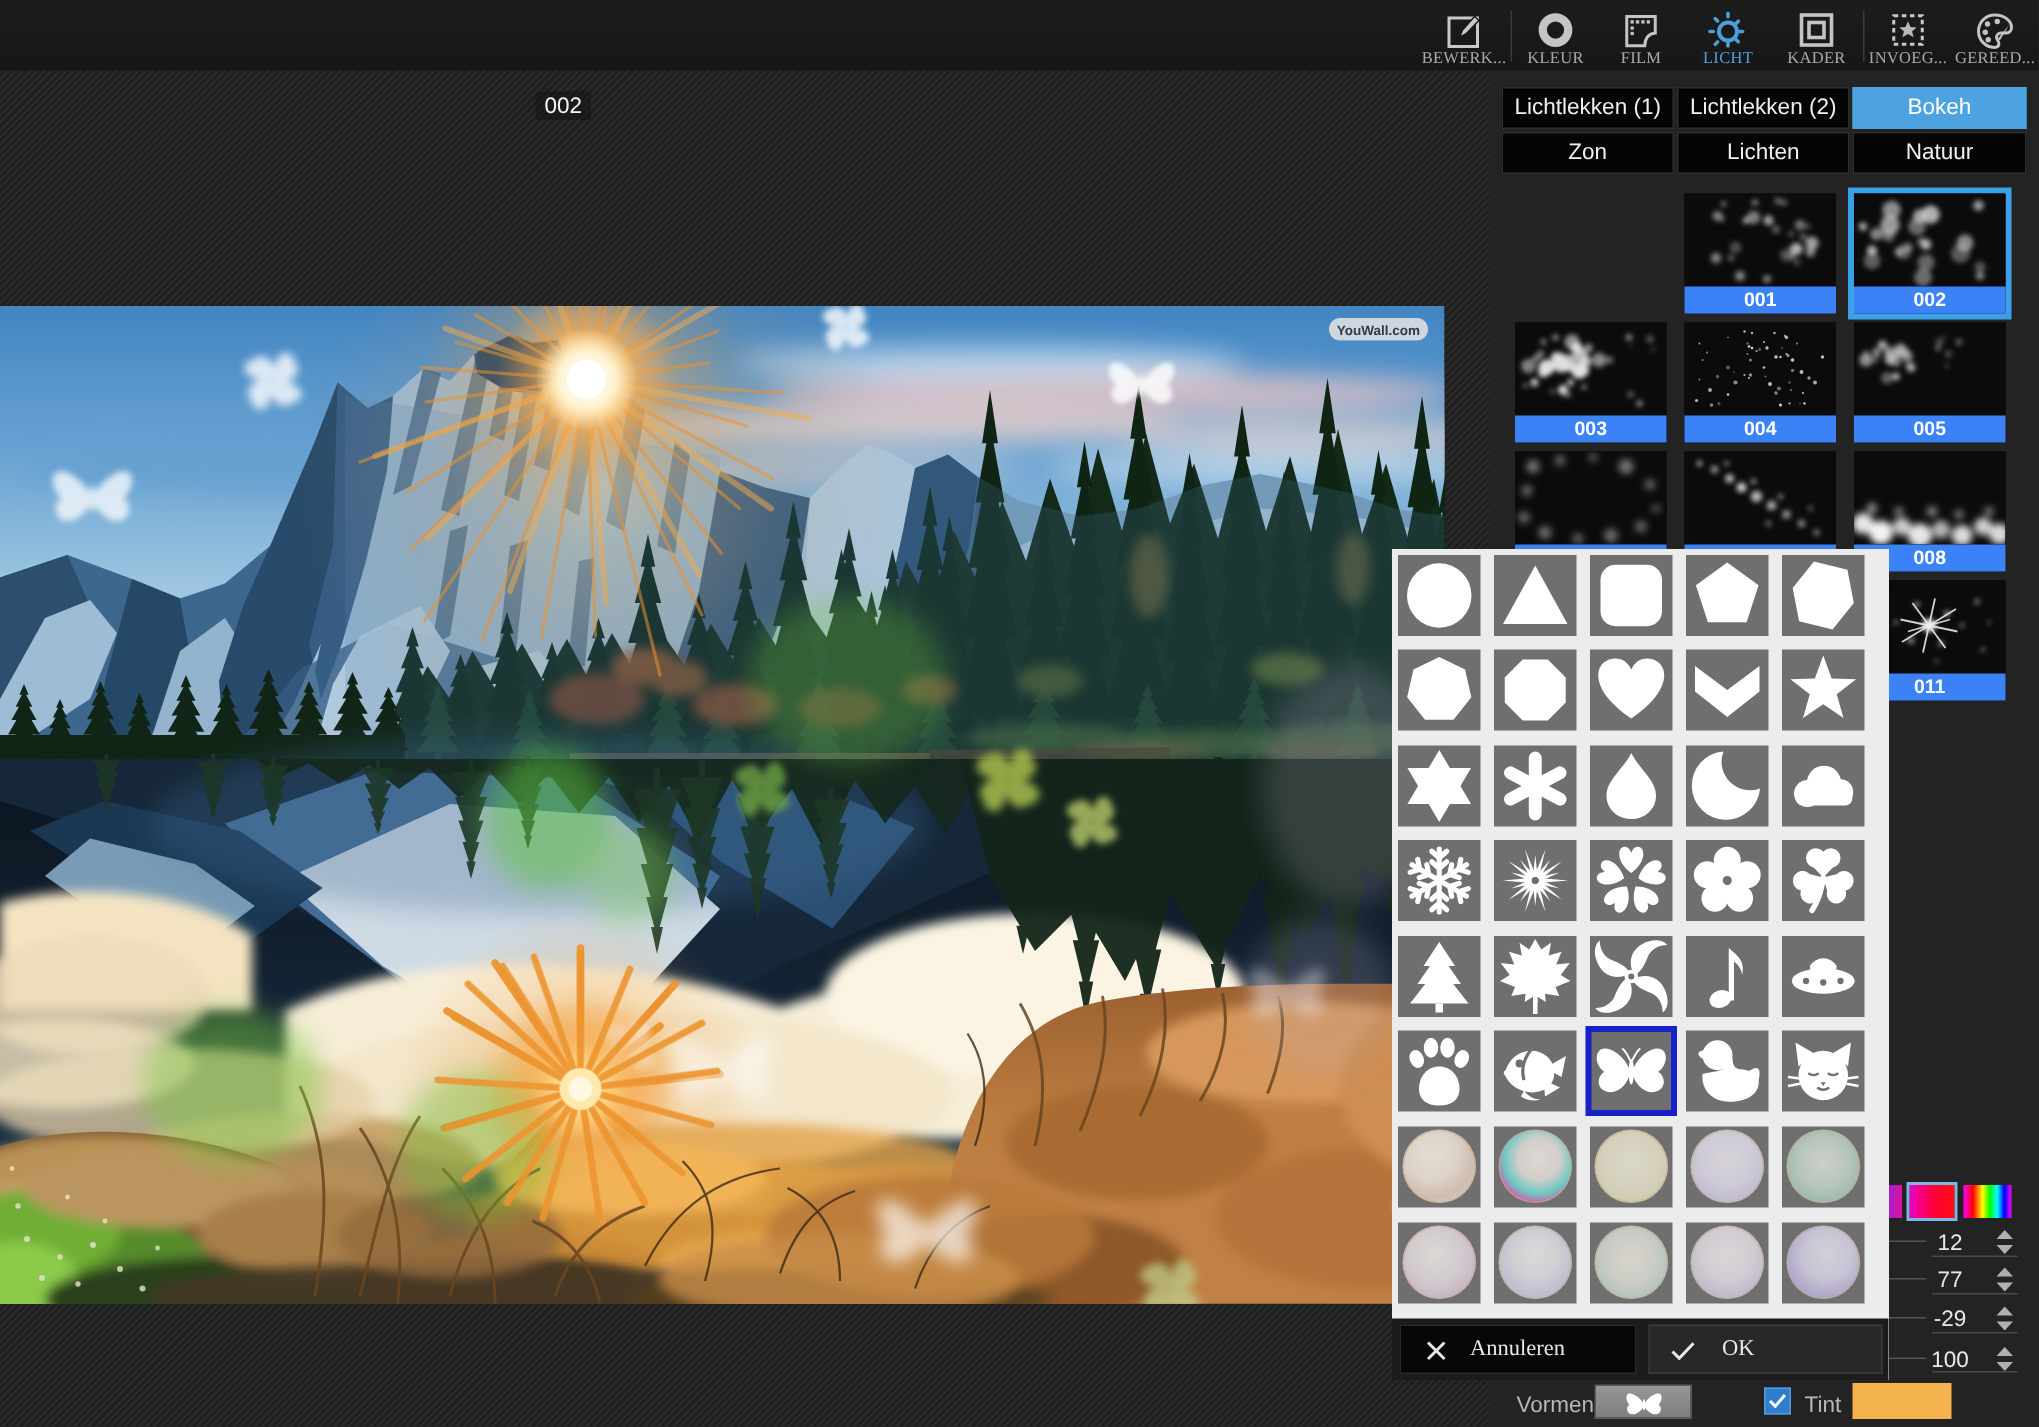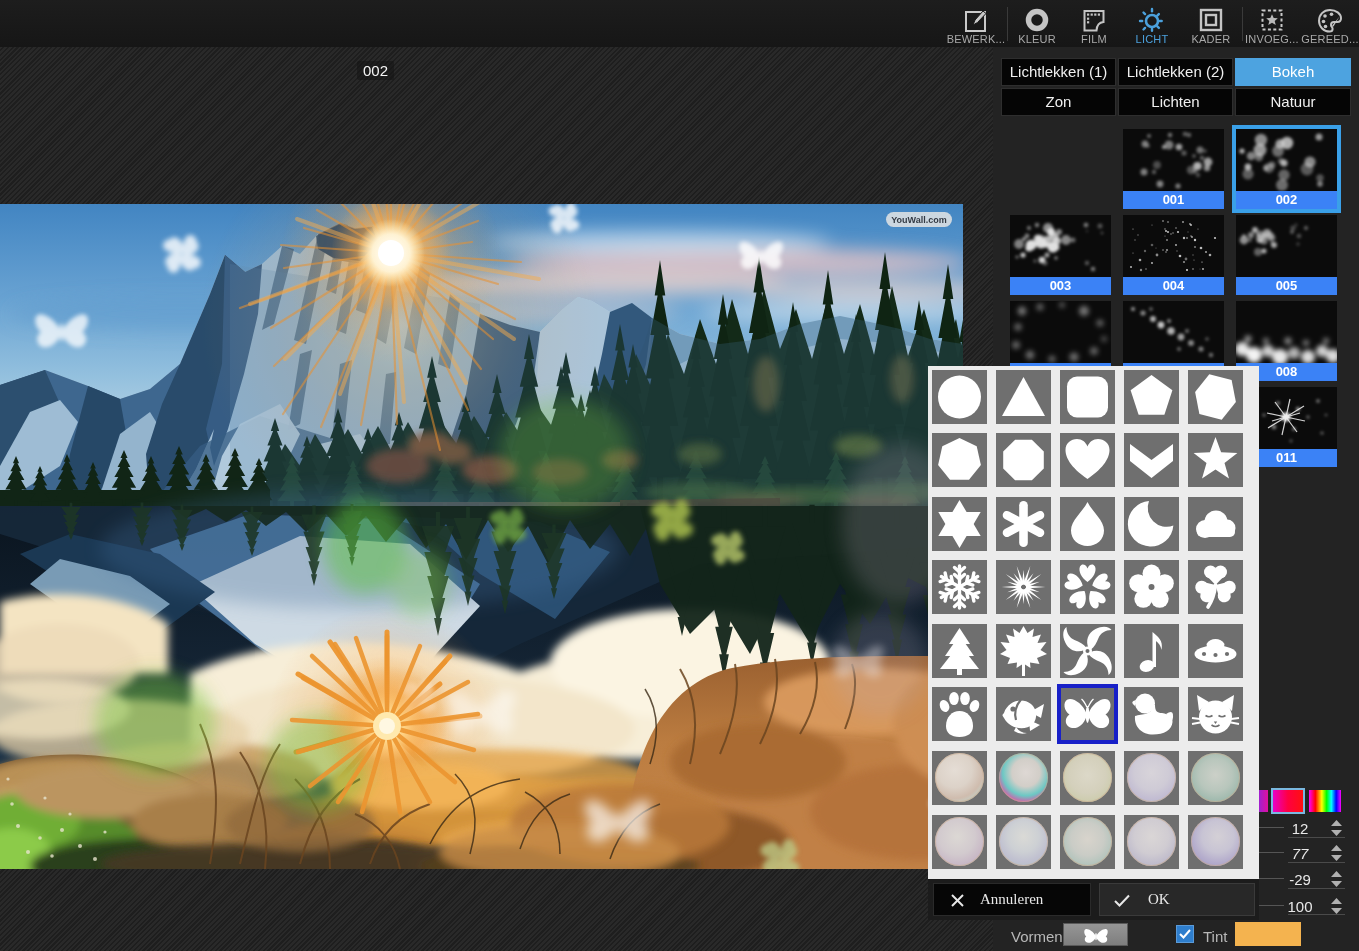--- a/index.html
+++ b/index.html
@@ -4,21 +4,21 @@
 <style>
   * { margin:0; padding:0; box-sizing:border-box; }
   html,body { width:1359px; height:951px; overflow:hidden; background:#242424;
     font-family:"Liberation Sans", sans-serif; }
   #root { position:relative; width:1359px; height:951px; }
   
   #topbar { position:absolute; left:0; top:0; width:1359px; height:47px;
     background:linear-gradient(#1d1d1d,#161616); z-index:30; }
   .tbtn { position:absolute; top:3px; width:58px; height:44px; text-align:center; }
   .tbtn .lbl { position:absolute; left:50%; transform:translateX(-50%); top:30px;
-    font-size:11px; color:#a9a9a9; white-space:nowrap; letter-spacing:0.2px; }
+    font-size:11px; color:#a9a9a9; white-space:nowrap; letter-spacing:0.2px;font-family:Liberation Serif, serif; }
   .tbtn.blue .lbl { color:#4ba0dc; }
   .tbtn svg { position:absolute; left:50%; transform:translateX(-50%); top:4px; }
   .tsep { position:absolute; top:7px; width:1px; height:34px; background:#3a3a3a; }
   
   #canvas { position:absolute; left:0; top:47px; width:993px; height:904px;
     background:repeating-linear-gradient(135deg, #292929 0px, #292929 1.8px, #1e1e1e 1.8px, #1e1e1e 3.4px); }
   #tip002 { position:absolute; left:357px; top:14px; padding:1px 6px;
     background:rgba(18,18,18,0.5); color:#f4f4f4; font-size:15px; border-radius:2px; }
   #photo { position:absolute; left:0; top:157px; width:963px; height:665px; }
   
@@ -1320,21 +1320,21 @@
 
     <div style="position:absolute;left:1259px;top:790px;width:9px;height:22px;background:linear-gradient(90deg,#a020d0,#e010a0);z-index:20;"></div>
     <div style="position:absolute;left:1271px;top:788px;width:34px;height:26px;border:2px solid #7ab8e0;background:linear-gradient(90deg,#e800c8,#ff0040,#ff1010);z-index:20;"></div>
     <div style="position:absolute;left:1309px;top:790px;width:32px;height:22px;background:linear-gradient(90deg,#f0f,#f00 20%,#ff0 40%,#0f0 55%,#0ff 70%,#00f 85%,#f0f);z-index:20;"></div>
 
     <div class="trackbit" style="left:1259px;top:827px;width:25px;"></div>
     <div class="trackbit" style="left:1259px;top:852px;width:25px;"></div>
     <div class="trackbit" style="left:1259px;top:878px;width:25px;"></div>
     <div class="trackbit" style="left:1259px;top:905px;width:25px;"></div>
     <div class="num" style="left:1270px;top:820px;">12</div>
-    <div class="num" style="left:1270px;top:845px;font-style:italic;">77</div>
+    <div class="num" style="left:1270px;top:845px;">77</div>
     <div class="num" style="left:1270px;top:871px;">-29</div>
     <div class="num" style="left:1270px;top:898px;">100</div>
     <div class="uline" style="left:1288px;top:837px;width:57px;"></div>
     <div class="uline" style="left:1288px;top:862px;width:57px;"></div>
     <div class="uline" style="left:1288px;top:888px;width:57px;"></div>
     <div class="uline" style="left:1288px;top:914px;width:57px;"></div>
     <svg class="spin" style="left:1330px;top:820px;" viewBox="0 0 13 16">
         <polygon points="6.5,0 12,6 1,6" fill="#b0b0b0"></polygon>
         <polygon points="6.5,16 12,10 1,10" fill="#b0b0b0"></polygon>
       </svg>

